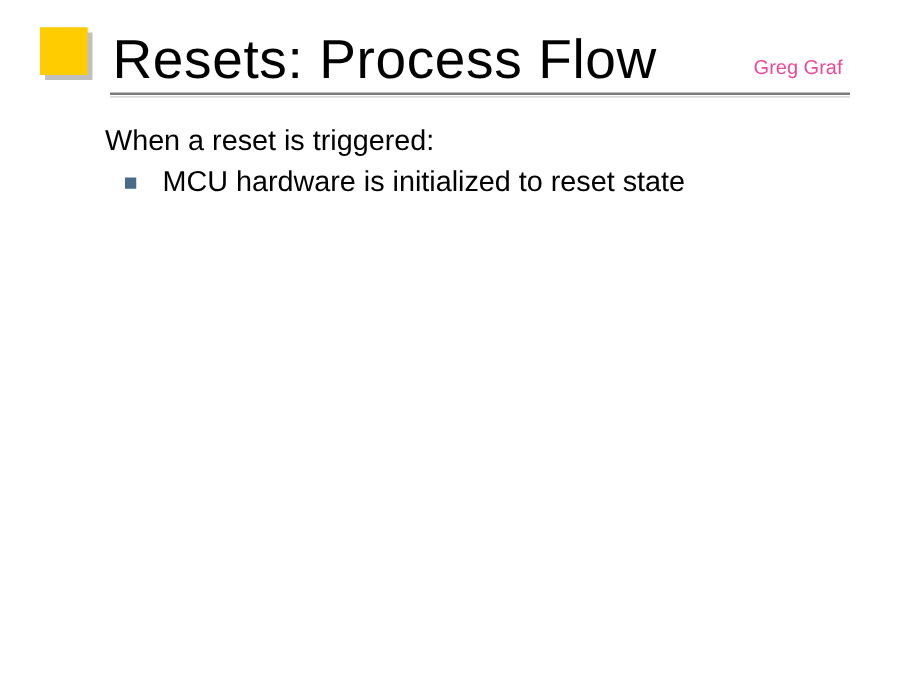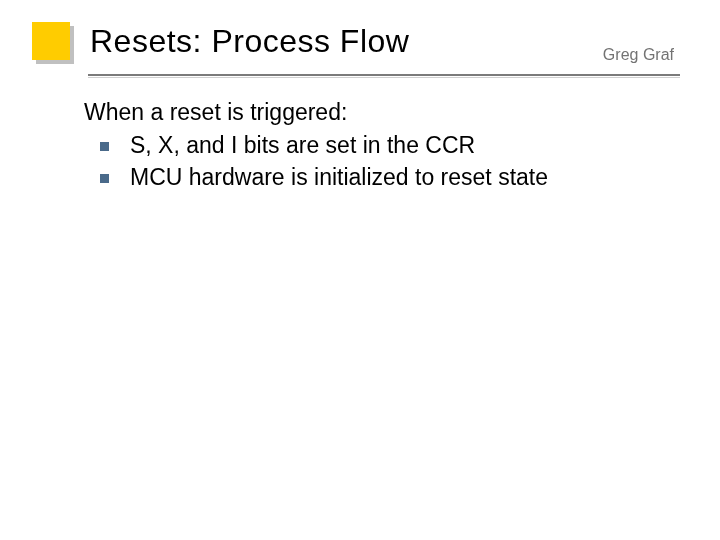--- a/index.html
+++ b/index.html
@@ -45,21 +45,21 @@
     position: absolute;
     left: 0;
     top: 0;
     width: 38px;
     height: 38px;
     background: #ffcc00;
     z-index: 1;
   }
   .title-text {
     margin-left: 20px;
-    font-size: 32px;
+    font-size: 44px;
     font-weight: 400;
     letter-spacing: 0.5px;
     color: #000;
     line-height: 1.1;
     padding-top: 2px;
   }
   .title-rule {
     position: absolute;
     left: 88px;
     right: 40px;
@@ -73,21 +73,21 @@
     left: 0;
     right: 0;
     top: 1px;
     border-top: 1px solid #d0d0d0;
   }
   .author {
     position: absolute;
     top: 46px;
     right: 46px;
     font-size: 16px;
-    color: #737373;
+    color: #ec4899;
   }
   .body {
     position: absolute;
     top: 98px;
     left: 72px;
     right: 40px;
     font-size: 23px;
     line-height: 1.28;
   }
   .lead {
@@ -127,22 +127,18 @@
 
   <div class="author">Greg Graf</div>
 
   <div class="title-rule"></div>
 
   <div class="body">
     <p class="lead">When a reset is triggered:</p>
     <ul class="bullets">
       <li>
         <span class="sq"></span>
-        <span>S, X, and I bits are set in the CCR</span>
-      </li>
-      <li>
-        <span class="sq"></span>
         <span>MCU hardware is initialized to reset state</span>
       </li>
     </ul>
   </div>
 
 </div>
 
 </body></html>

